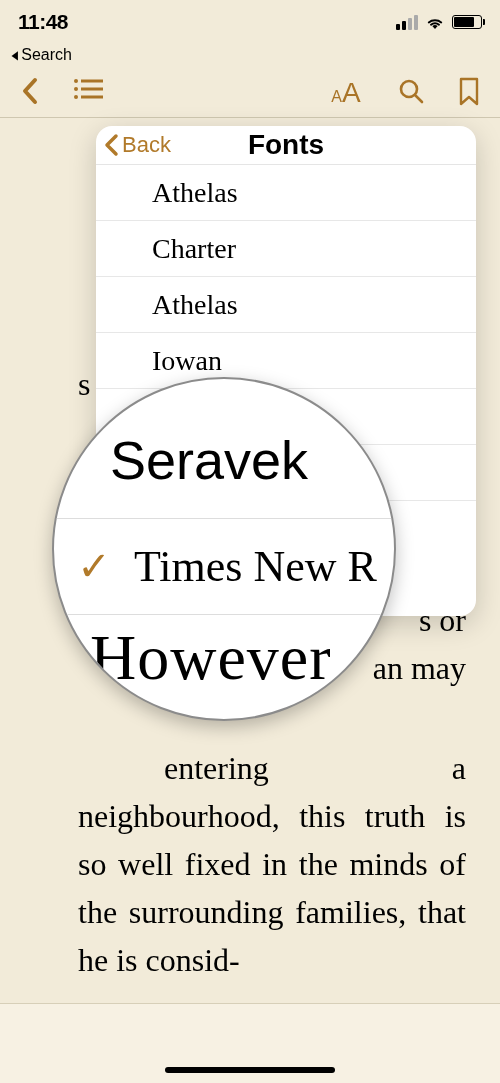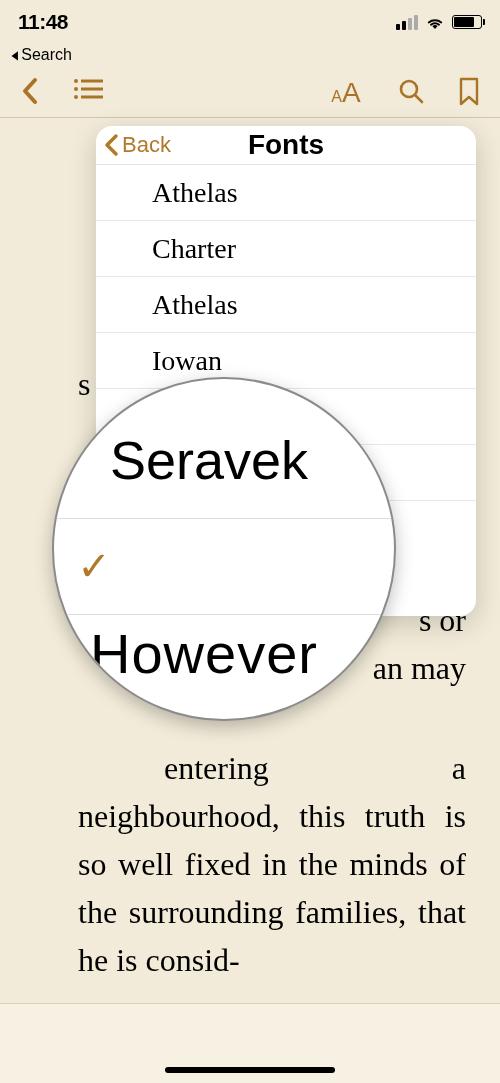--- a/index.html
+++ b/index.html
@@ -174,22 +174,22 @@
     padding-top: 22px;
   }
   .loupe-tnr {
     height: 96px;
     font-size: 44px;
     border-bottom: 1px solid #ddd;
     gap: 18px;
   }
   .loupe-tnr .check { color: #b17a2a; font-size: 40px; width: 44px; text-align: center; }
   .loupe-however {
-    font-size: 56px;
-    font-family: Liberation Sans, sans-serif;
+    font-size: 64px;
+    font-family: Liberation Serif, serif;
     letter-spacing: 1px;
     padding-left: 36px;
     padding-top: 6px;
   }
   .loupe-bottom {
     display: flex;
     justify-content: space-between;
     font-size: 50px;
     font-family: 'Times New Roman', serif;
     padding: 0 30px;
@@ -296,20 +296,21 @@
   </div>
 </div>
 
 <div class="loupe-wrap">
   <div class="loupe-content">
     <div class="loupe-row loupe-seravek">
       <span>Seravek</span>
     </div>
     <div class="loupe-row loupe-tnr">
       <span class="check">✓</span>
+      <span>Times New R</span>
     </div>
     <div class="loupe-however">However</div>
     <div class="loupe-bottom">
       <span>bẏn</span>
       <span>the</span>
     </div>
   </div>
 </div>
 
 <div style="position:absolute; left:396px; top:596px; font-family:'Times New Roman',serif; font-size:32px; line-height:48px; text-align:right; width:70px;">

